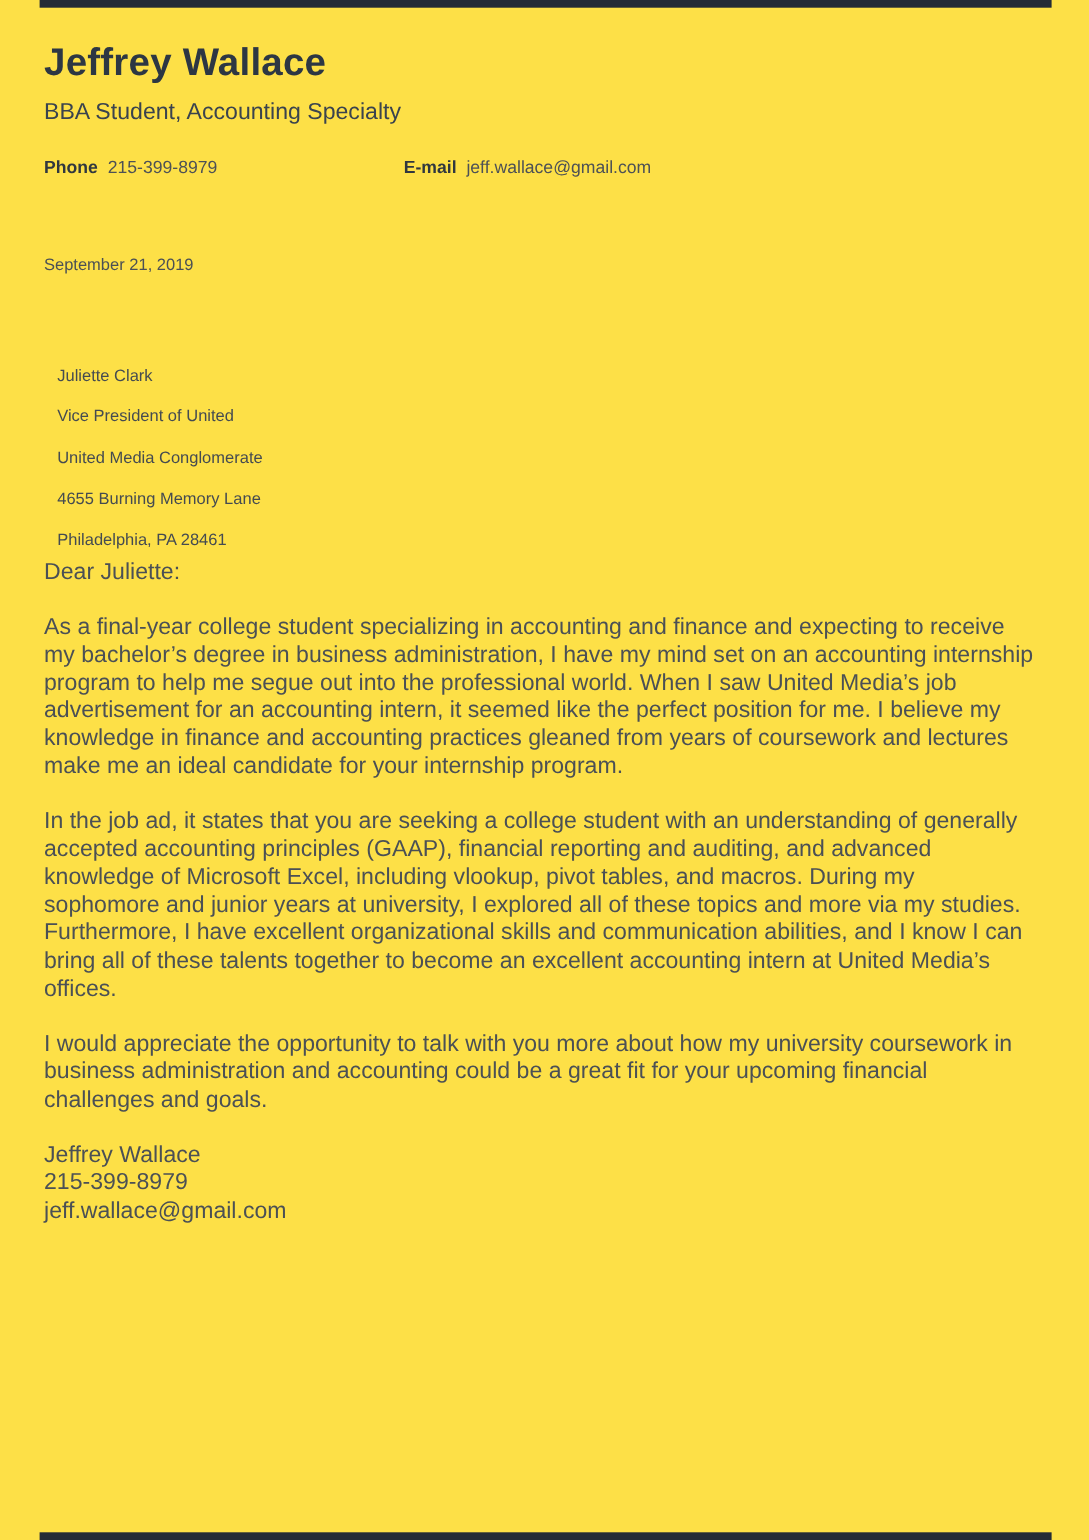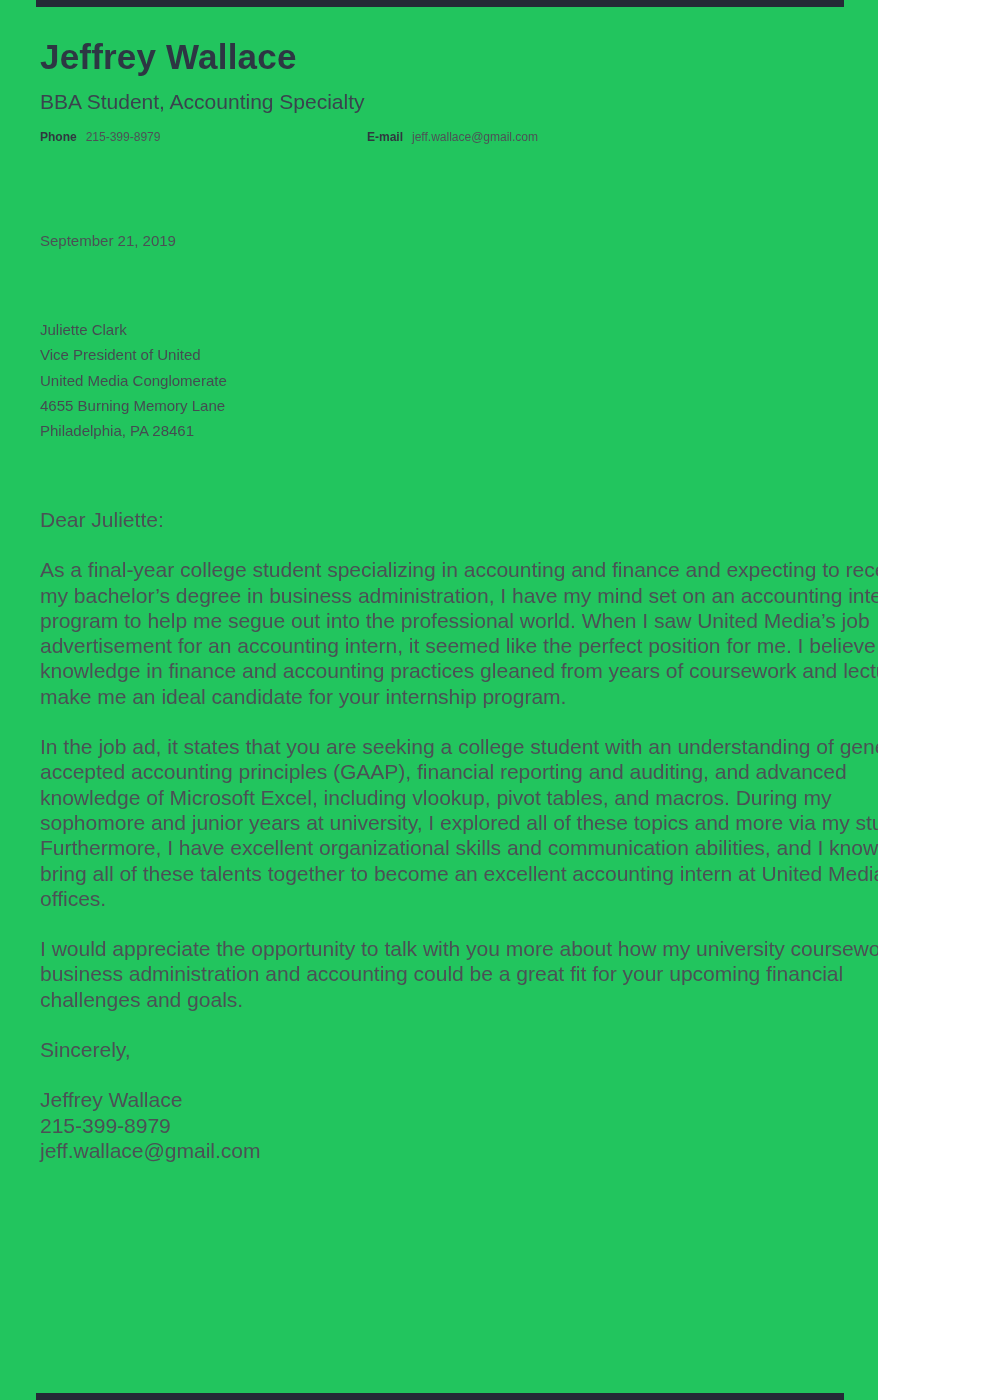--- a/index.html
+++ b/index.html
@@ -4,22 +4,22 @@
 <style>
   * { box-sizing: border-box; }
   html, body { margin: 0; padding: 0; }
   body {
     width: 990px; height: 1400px;
     background: #ffffff;
     font-family: "Liberation Sans", sans-serif;
   }
   .page {
     position: relative;
-    width: 878px; height: 1400px;
-    background: #22c55e;
+    width: 990px; height: 1400px;
+    background: #fde047;
     overflow: hidden;
   }
   .accent-bar {
     position: absolute;
     left: 36px; right: 34px;
     height: 7px;
     background: #242b36;
   }
   .accent-bar.top { top: 0; }
   .accent-bar.bottom { bottom: 0; }
@@ -36,25 +36,25 @@
   }
   .job-title {
     top: 88px;
     font-size: 21px;
     font-weight: 400;
     color: #3a434e;
     line-height: 1.3;
   }
 
   .contact-grid {
-    top: 126px;
+    top: 142px;
     display: grid;
     grid-template-columns: 327px auto;
     grid-row-gap: 11px;
-    font-size: 12px;
+    font-size: 16px;
     line-height: 22px;
   }
   .contact-item { white-space: nowrap; }
   .contact-label {
     font-weight: bold;
     color: #30373f;
     margin-right: 9px;
   }
   .contact-value { color: #4d5156; }
 
@@ -64,21 +64,21 @@
     color: #4b5055;
     line-height: 25.3px;
   }
 
   .recipient-block {
     top: 317px;
     font-size: 15px;
     color: #454b51;
     line-height: 25.3px;
   }
-  .recipient-block div { margin: 0; }
+  .recipient-block div { margin: 12px; }
 
   .letter-flow {
     top: 507px;
     font-size: 21px;
     color: #4b5055;
     line-height: 25.3px;
   }
   .letter-flow p {
     margin: 0 0 25px 0;
     text-align: left;
@@ -113,21 +113,20 @@
     <div>United Media Conglomerate</div>
     <div>4655 Burning Memory Lane</div>
     <div>Philadelphia, PA 28461</div>
   </div>
 
   <div class="abs letter-flow">
     <p>Dear Juliette:</p>
     <p>As a final-year college student specializing in accounting and finance and expecting to receive my bachelor’s degree in business administration, I have my mind set on an accounting internship program to help me segue out into the professional world. When I saw United Media’s job advertisement for an accounting intern, it seemed like the perfect position for me. I believe my knowledge in finance and accounting practices gleaned from years of coursework and lectures make me an ideal candidate for your internship program.</p>
     <p>In the job ad, it states that you are seeking a college student with an understanding of generally accepted accounting principles (GAAP), financial reporting and auditing, and advanced knowledge of Microsoft Excel, including vlookup, pivot tables, and macros. During my sophomore and junior years at university, I explored all of these topics and more via my studies. Furthermore, I have excellent organizational skills and communication abilities, and I know I can bring all of these talents together to become an excellent accounting intern at United Media’s offices.</p>
     <p>I would appreciate the opportunity to talk with you more about how my university coursework in business administration and accounting could be a great fit for your upcoming financial challenges and goals.</p>
-    <p>Sincerely,</p>
     <div class="signature-block">
       <p>Jeffrey Wallace</p>
       <p>215-399-8979</p>
       <p>jeff.wallace@gmail.com</p>
     </div>
   </div>
 
   <div class="accent-bar bottom"></div>
 
 </div>

